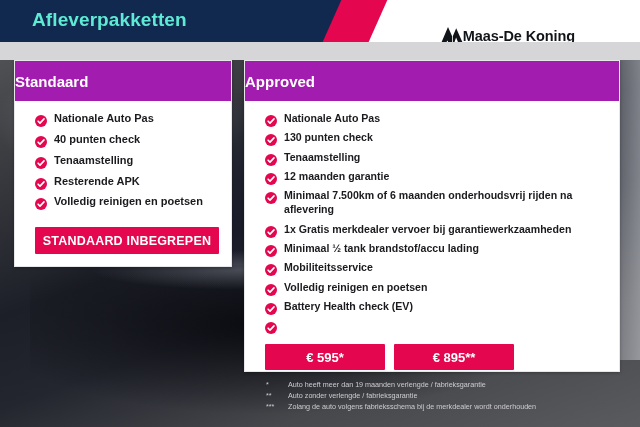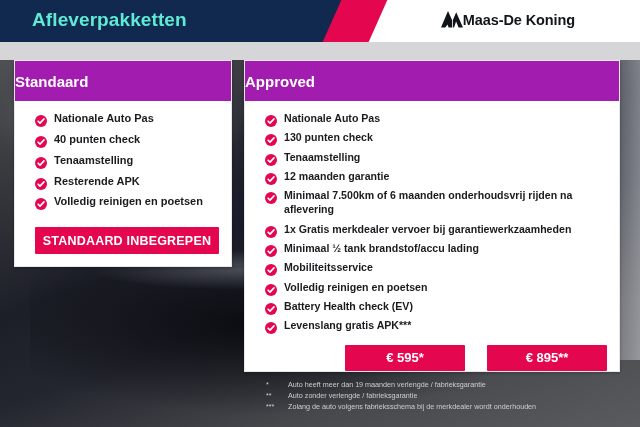--- a/index.html
+++ b/index.html
@@ -75,21 +75,21 @@
   .header-title {
     position: absolute;
     left: 32px; top: 9px;
     font-size: 19px;
     font-weight: bold;
     color: #5eead4;
     letter-spacing: 0.1px;
   }
   .brand {
     position: absolute;
-    right: 65px; top: 11px;
+    right: 65px; top: 27px;
     display: flex;
     align-items: center;
   }
   .brand-mark { display: block; }
   .brand-name {
     font-size: 14.5px;
     font-weight: bold;
     color: #111418;
     letter-spacing: -0.1px;
     white-space: nowrap;
@@ -164,22 +164,22 @@
   .pill-standard {
     width: 100%;
     height: 27px;
     margin-top: 12px;
     font-size: 12.5px;
     letter-spacing: 0.2px;
   }
 
   .price-row {
     display: flex;
-    justify-content: flex-end;
-    gap: 22px;
+    justify-content: flex-start;
+    gap: 9px;
     margin-top: 12px;
   }
   .pill-price {
     width: 120px;
     height: 26px;
     font-size: 13px;
   }
 
   
   .footnotes {
@@ -370,21 +370,20 @@
           </span>
           <span class="feature-text">Battery Health check (EV)</span>
         </li>
         <li class="feature">
           <span class="feature-icon">
             <svg width="12" height="12" viewBox="0 0 12 12">
                 <circle cx="6" cy="6" r="6" fill="#e4064f"></circle>
                 <path d="M3.1 6.2 L5.0 8.1 L9.0 3.9" stroke="#ffffff" stroke-width="1.6" fill="none" stroke-linecap="round" stroke-linejoin="round"></path>
               </svg>
           </span>
-          <span class="feature-text">Levenslang gratis APK***</span>
         </li>
       </ul>
       <div class="price-row">
         <button class="pill pill-price">€ 595*</button>
         <button class="pill pill-price">€ 895**</button>
       </div>
     </div>
   </div>
 
   <div class="footnotes">

